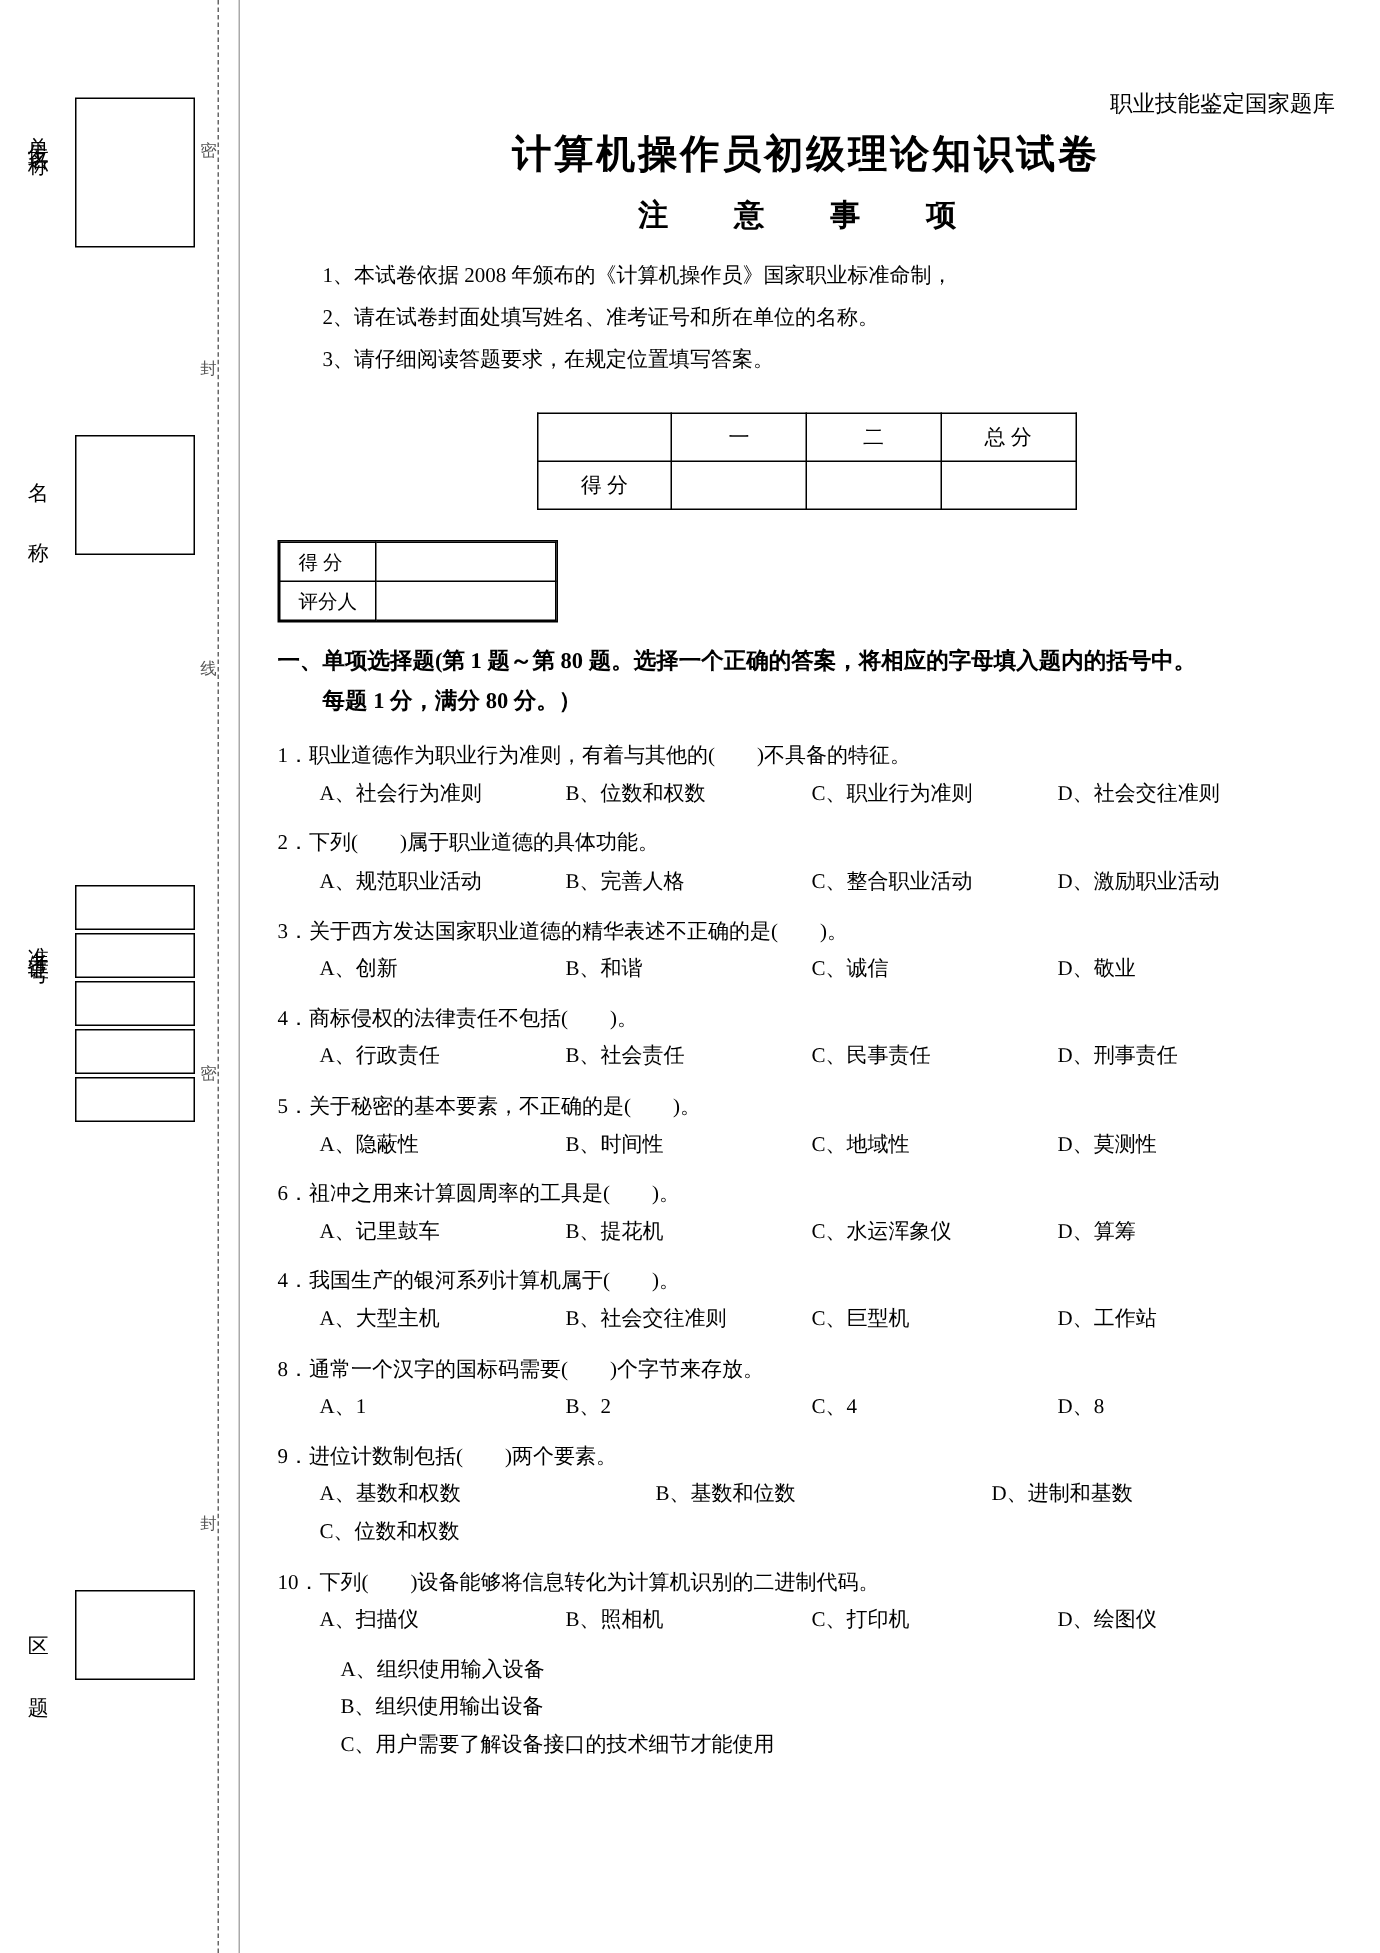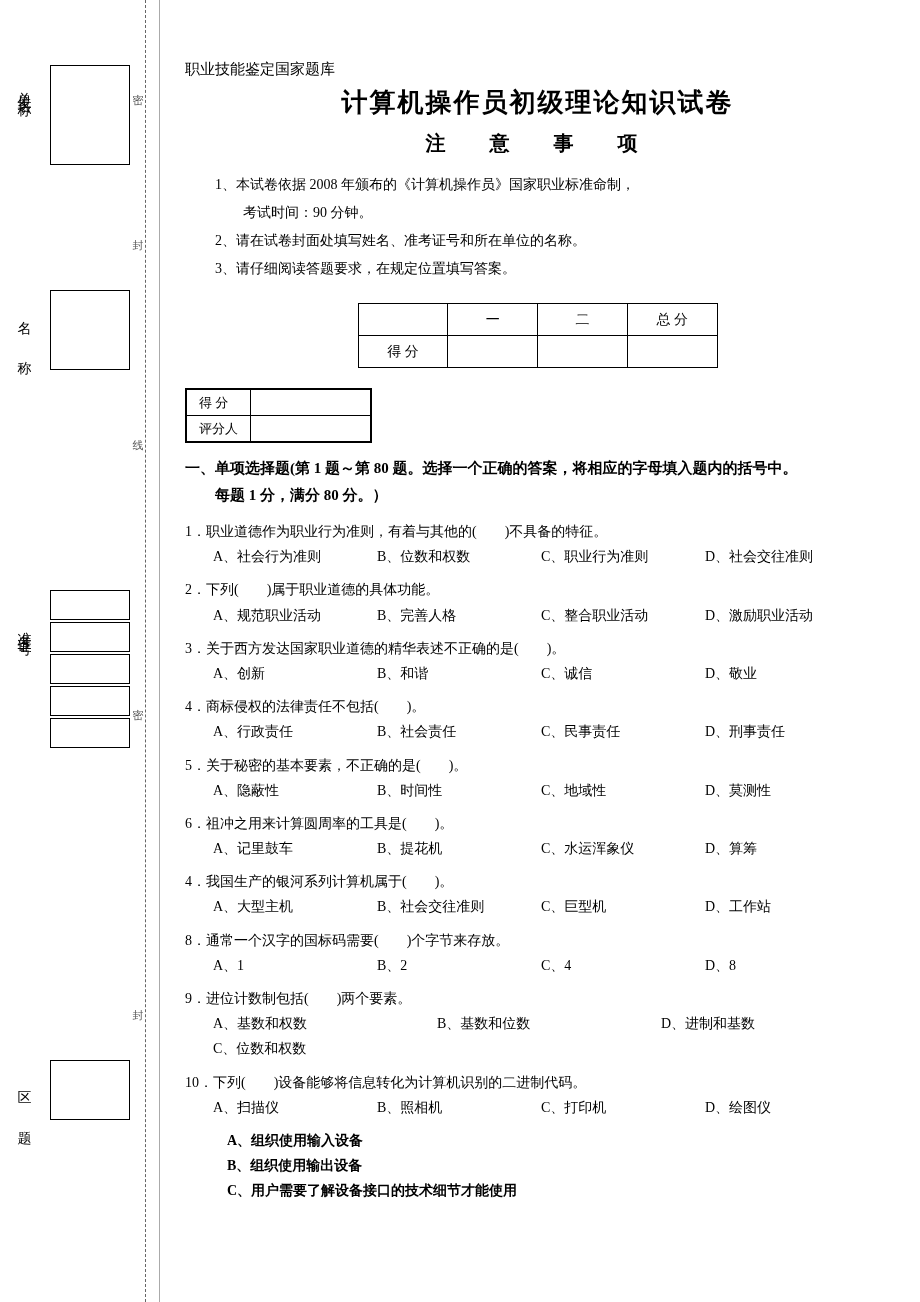--- a/index.html
+++ b/index.html
@@ -97,21 +97,21 @@
       height: 30px;
       border: 1px solid #000;
       margin-bottom: 2px;
     }
     
     .main-content {
       margin-left: 165px;
       padding: 10px 30px 30px 20px;
     }
     .title-main {
-      text-align: left;
+      text-align: right;
       font-size: 15px;
       font-weight: normal;
       margin-bottom: 6px;
       margin-top: 10px;
     }
     .title-big {
       text-align: center;
       font-size: 26px;
       font-weight: bold;
       margin-bottom: 10px;
@@ -198,21 +198,20 @@
     .option {
       min-width: 160px;
       font-size: 14px;
     }
     .option-wide {
       min-width: 220px;
     }
     .options-col {
       flex-direction: column;
       margin-left: 3em;
-      font-weight: bold;
     }
     .options-col .option {
       min-width: 100%;
     }
   </style>
 </head>
 <body>
 
 <div class="page">
 
@@ -246,21 +245,20 @@
   </div>
 
   <div class="main-content">
 
     <div class="title-main">职业技能鉴定国家题库</div>
     <div class="title-big">计算机操作员初级理论知识试卷</div>
     <div class="title-notice">注　意　事　项</div>
 
     <div class="notice-content">
       <div>1、本试卷依据 2008 年颁布的《计算机操作员》国家职业标准命制，</div>
-      <div style="margin-left:2em;">考试时间：90 分钟。</div>
       <div>2、请在试卷封面处填写姓名、准考证号和所在单位的名称。</div>
       <div>3、请仔细阅读答题要求，在规定位置填写答案。</div>
     </div>
 
     
     <div class="score-table-wrapper">
       <table class="score-table">
         <tbody>
             <tr>
           <td></td>

